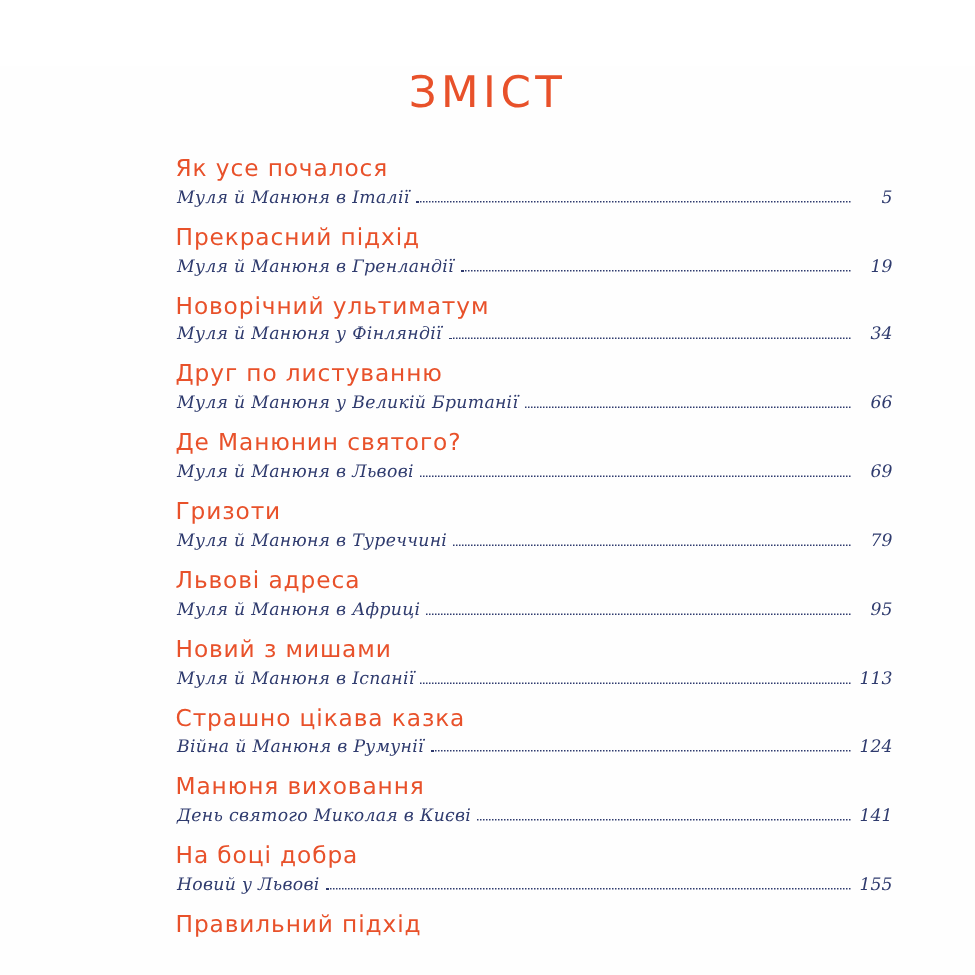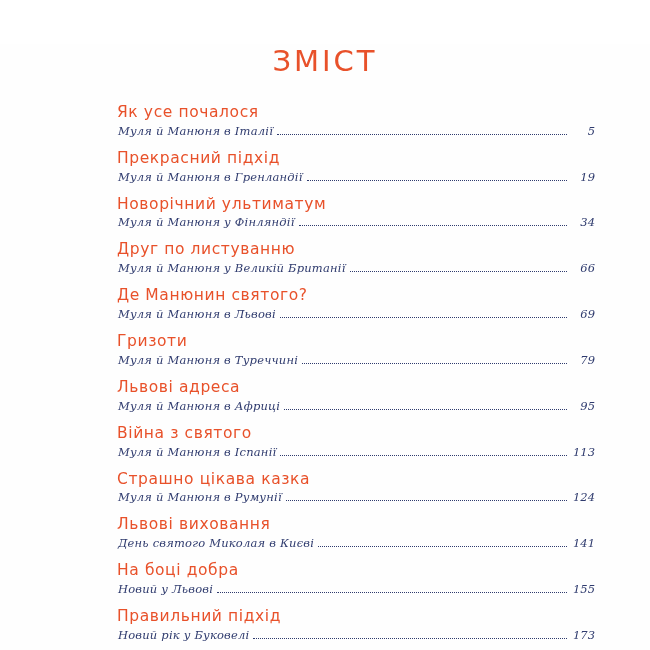--- a/index.html
+++ b/index.html
@@ -141,58 +141,53 @@
     <div class="entry">
       <div class="chapter">Львові адреса</div>
       <div class="subline">
         <span class="subtitle">Муля й Манюня в Африці</span>
         <span class="dots"></span>
         <span class="page-num">95</span>
       </div>
     </div>
 
     <div class="entry">
-      <div class="chapter">Війна з святого</div>
+      <div class="chapter">Новий з мишами</div>
       <div class="subline">
         <span class="subtitle">Муля й Манюня в Іспанії</span>
         <span class="dots"></span>
         <span class="page-num">113</span>
       </div>
     </div>
 
     <div class="entry">
       <div class="chapter">Страшно цікава казка</div>
       <div class="subline">
-        <span class="subtitle">Муля й Манюня в Румунії</span>
+        <span class="subtitle">Війна й Манюня в Румунії</span>
         <span class="dots"></span>
         <span class="page-num">124</span>
       </div>
     </div>
 
     <div class="entry">
-      <div class="chapter">Львові виховання</div>
+      <div class="chapter">Манюня виховання</div>
       <div class="subline">
         <span class="subtitle">День святого Миколая в Києві</span>
         <span class="dots"></span>
         <span class="page-num">141</span>
       </div>
     </div>
 
     <div class="entry">
       <div class="chapter">На боці добра</div>
       <div class="subline">
         <span class="subtitle">Новий у Львові</span>
         <span class="dots"></span>
         <span class="page-num">155</span>
       </div>
     </div>
 
     <div class="entry">
       <div class="chapter">Правильний підхід</div>
-      <div class="subline">
-        <span class="subtitle">Новий рік у Буковелі</span>
-        <span class="dots"></span>
-        <span class="page-num">173</span>
-      </div>
     </div>
 
   </div>
 </div>
 
 </body></html>

